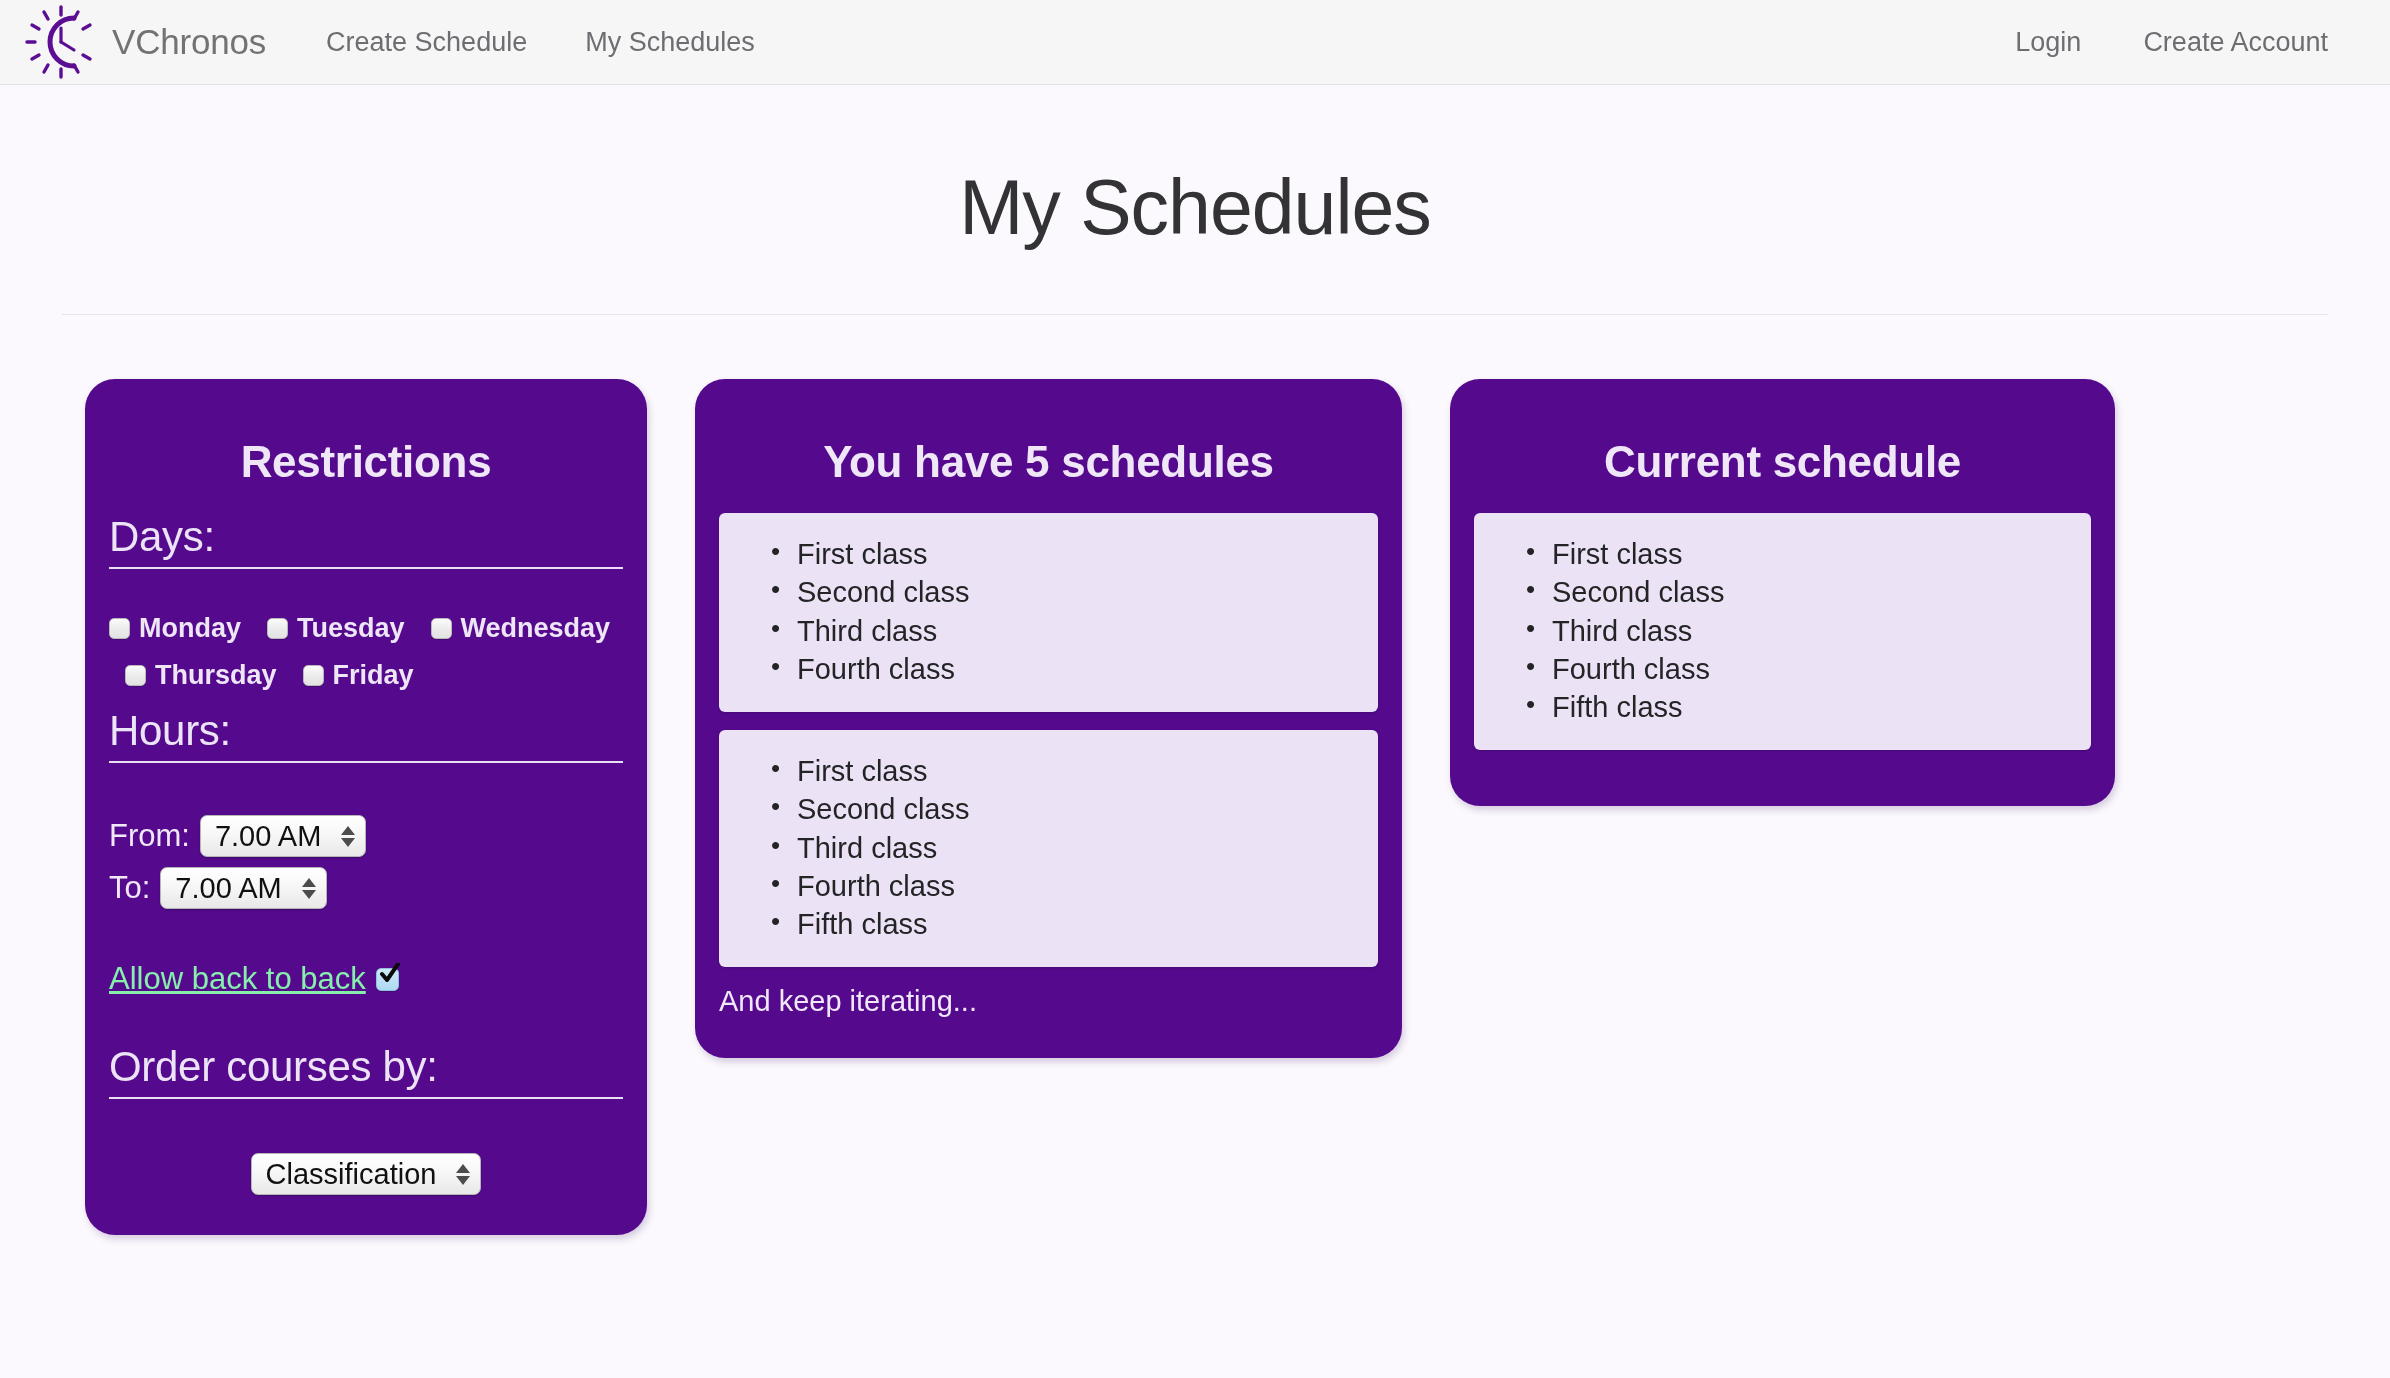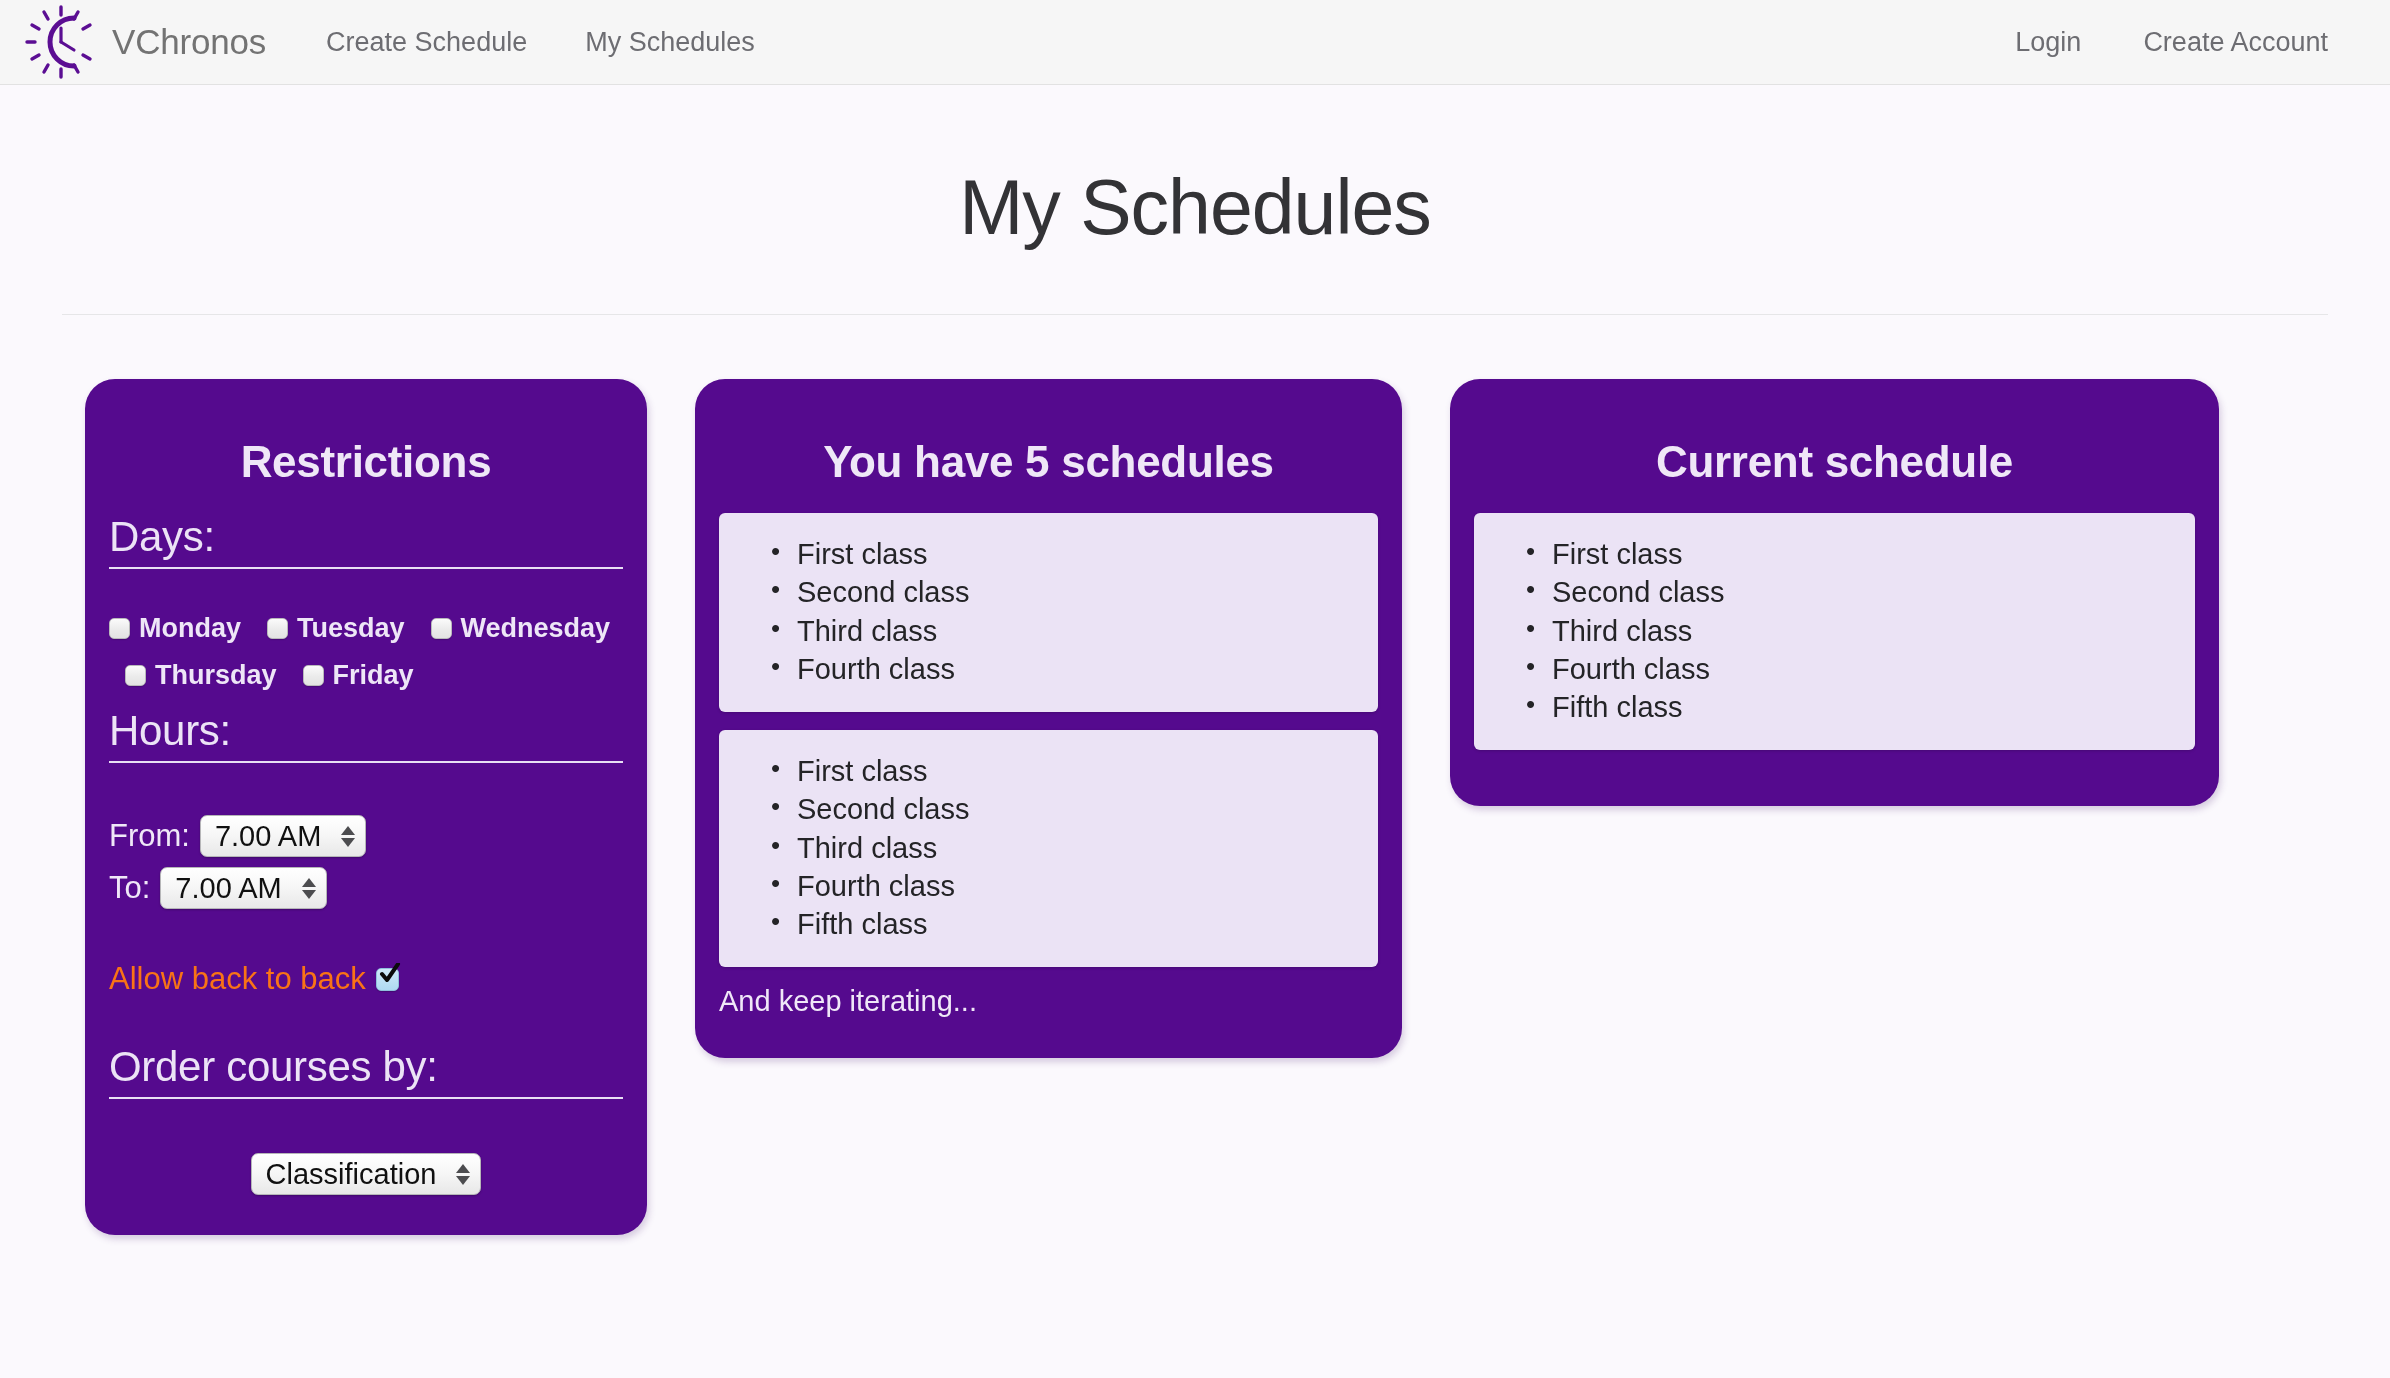--- a/index.html
+++ b/index.html
@@ -78,21 +78,21 @@
   }
   .card {
     background: #550a8e;
     border-radius: 30px;
     box-shadow: 2px 4px 7px rgba(80,40,120,0.22);
     color: #f0e8f8;
     position: relative;
   }
   .card-restrictions { width: 562px; padding: 58px 0 38px 0; }
   .card-schedules   { width: 707px; padding: 58px 0 40px 0; }
-  .card-current     { width: 769px; padding: 58px 0 38px 0; }
+  .card-current     { width: 665px; padding: 58px 0 38px 0; }
 
   .card-title {
     text-align: center;
     font-size: 44px;
     font-weight: 700;
     margin: 0 0 26px 0;
     color: #efe7f7;
     letter-spacing: -0.3px;
   }
 
@@ -188,22 +188,23 @@
 
   
   .allow-row {
     margin: 52px 24px 0 24px;
     display: flex;
     align-items: center;
     gap: 10px;
   }
   .allow-label {
     font-size: 31px;
-    color: #f97316;
-    white-space: nowrap;
+    color: #86efac;
+    white-space: nowrap;
+    text-decoration: underline;
   }
   .cb-checked {
     width: 23px; height: 23px;
     border-radius: 5px;
     background: linear-gradient(to bottom, #cfe9f9 0%, #aed9f2 100%);
     border: 1px solid #8fc0dc;
     box-shadow: 0 1px 1px rgba(0,0,0,0.2);
     position: relative;
     flex: none;
   }

